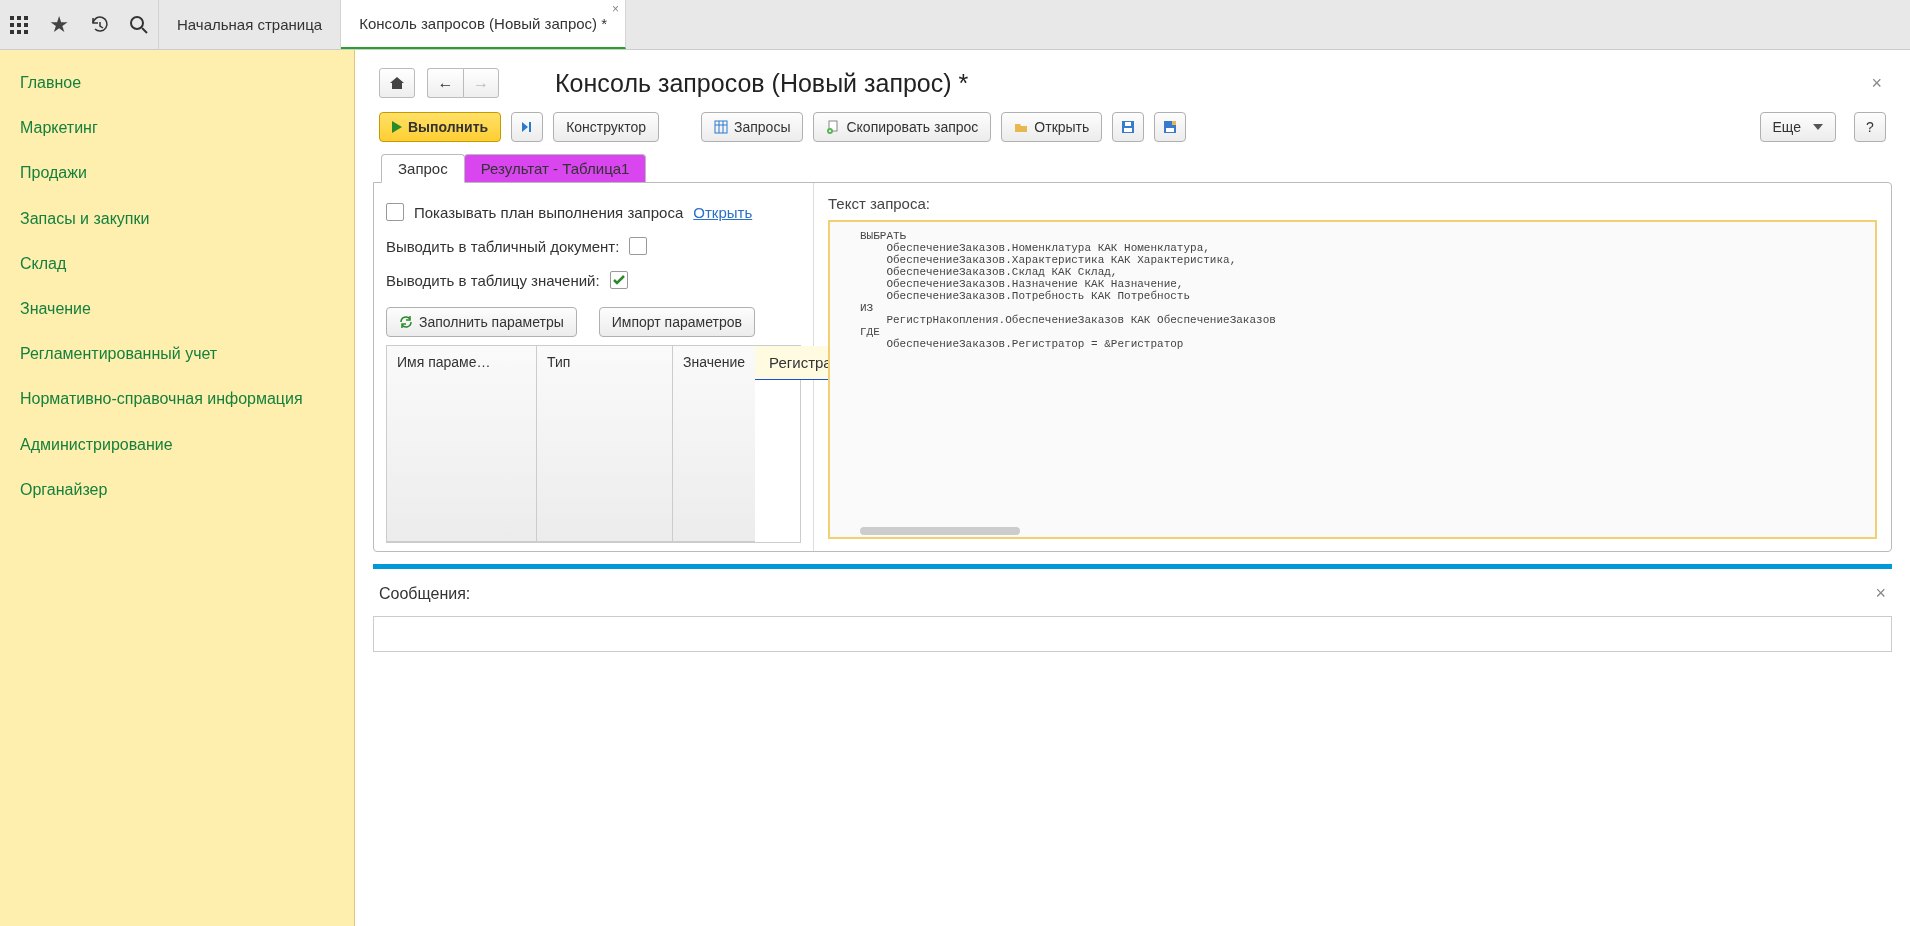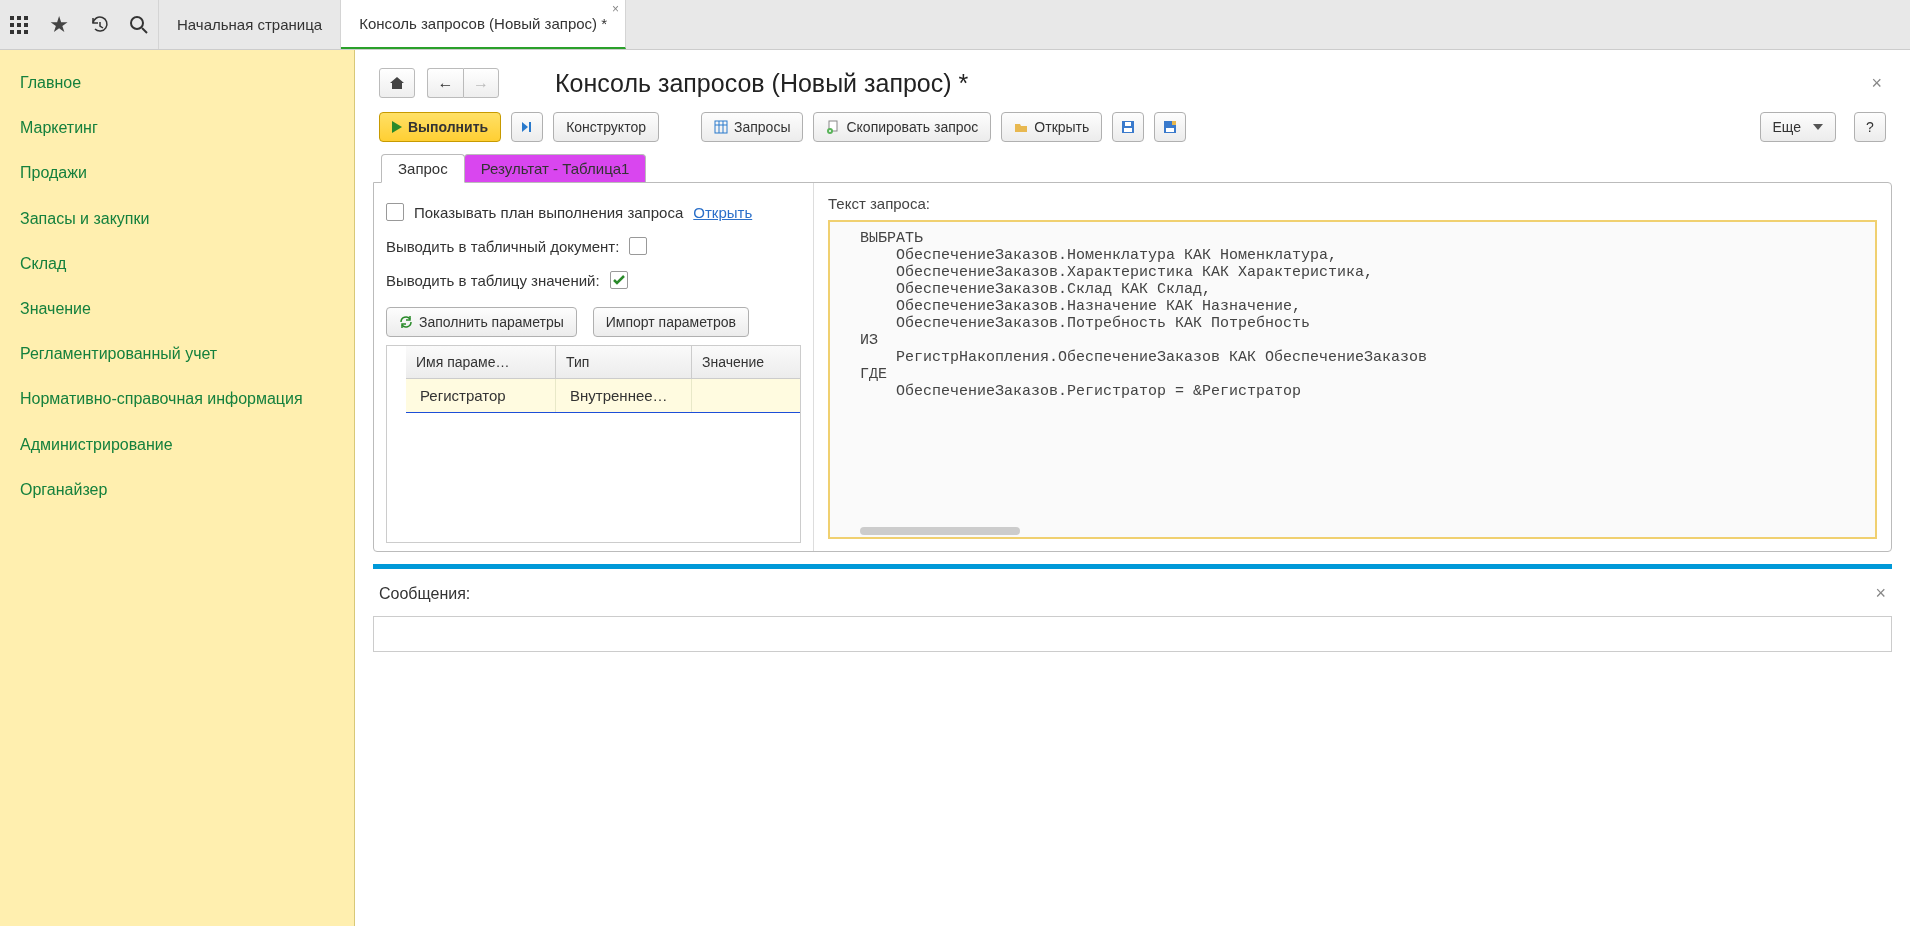--- a/index.html
+++ b/index.html
@@ -199,29 +199,27 @@
   display: inline-flex;
   align-items: center;
   justify-content: center;
   cursor: pointer;
 }
 .cb.checked svg { display: block; }
 .cb svg { display: none; }
 .link { color: #2a6fc9; text-decoration: underline; cursor: pointer; }
 .param-btns {
   display: flex;
-  gap: 16px;
+  gap: 22px;
   padding: 10px 0 8px 0;
 }
 .param-table {
   border: 1px solid #ccc;
   flex: 1;
   display: flex;
-  flex-direction: column;
-  padding-left: 19px;
 }
 .pt-head {
   display: flex;
   background: linear-gradient(#fafafa,#ececec);
   border-bottom: 1px solid #ccc;
 }
 .pt-head div {
   padding: 8px 10px;
   font-size: 14px;
   border-right: 1px solid #ccc;
@@ -248,21 +246,21 @@
   display: flex;
   flex-direction: column;
 }
 .rp-label { font-size: 15px; color: #444; margin-bottom: 8px; }
 .query-box {
   flex: 1;
   border: 2px solid #f0d070;
   background: #fafafa;
   padding: 8px 20px 8px 30px;
   font-family: 'Courier New', monospace;
-  font-size: 15px;
+  font-size: 11px;
   color: #444;
   white-space: pre;
   overflow: auto;
   position: relative;
 }
 .query-scroll-track {
   position: absolute;
   bottom: 2px; left: 30px;
   height: 8px;
   width: 160px;

